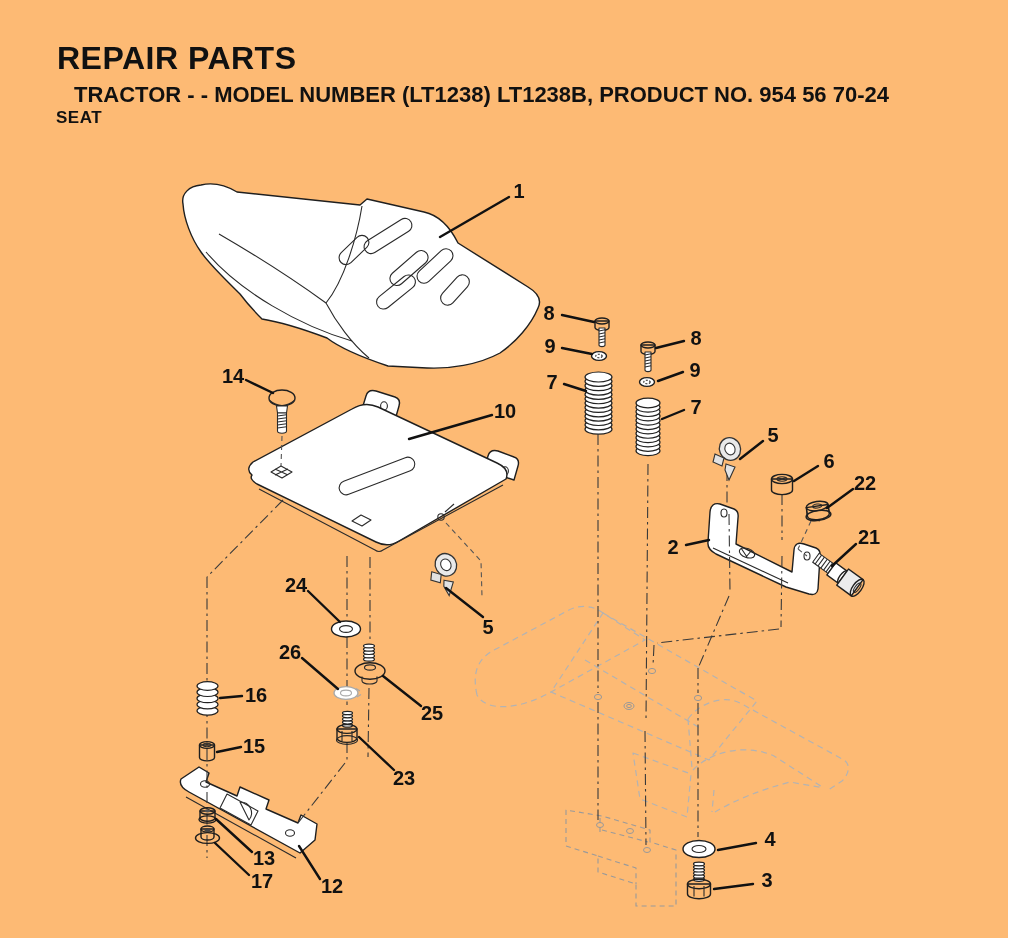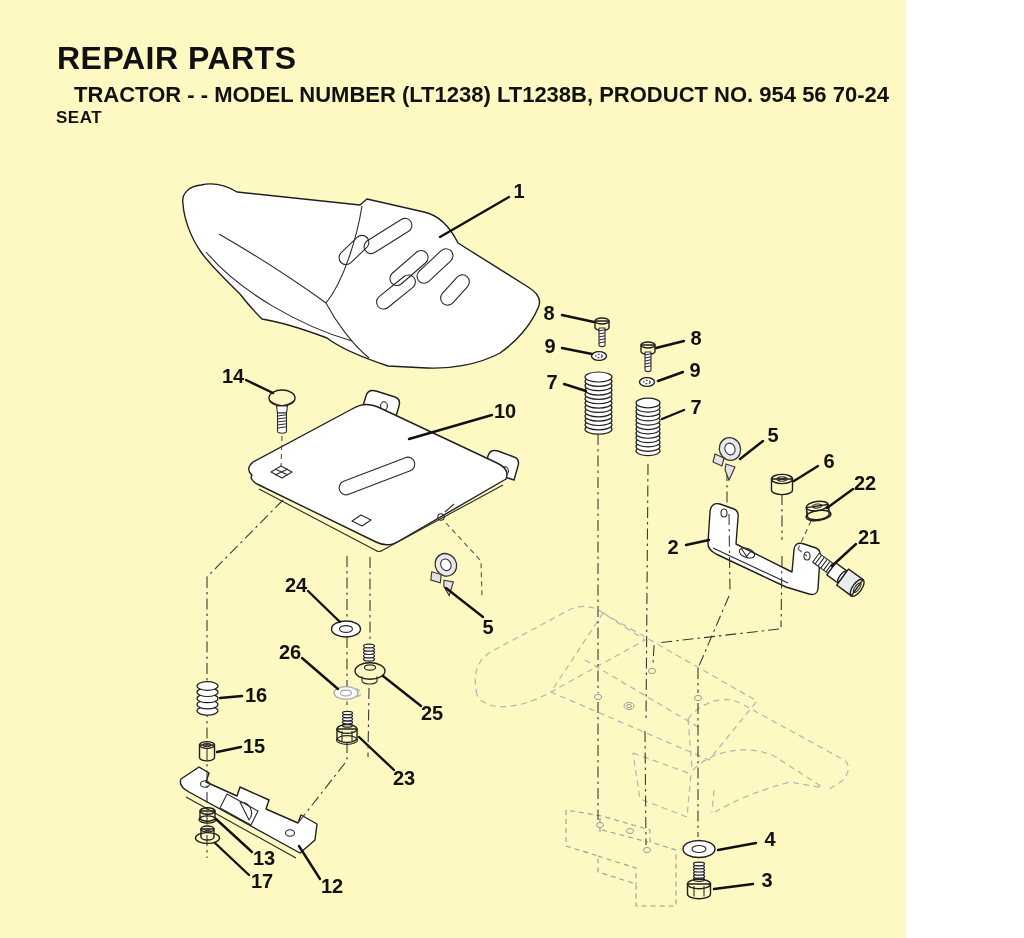--- a/index.html
+++ b/index.html
@@ -1,16 +1,16 @@
 <!DOCTYPE html>
 <html><head>
 <meta charset="utf-8">
 <style>
   html,body{margin:0;padding:0;background:#fff;}
-  #page{position:relative;width:906px;height:938px;background:#fef9c3;overflow:hidden;
+  #page{position:relative;width:1008px;height:938px;background:#fdba74;overflow:hidden;
         font-family:"Liberation Sans",sans-serif;color:#111;}
   #hdr{position:absolute;left:0;top:0;width:1024px;z-index:5;}
   .title{position:absolute;left:57px;top:40px;font-size:32px;font-weight:bold;letter-spacing:.5px;white-space:nowrap;}
   .subtitle{position:absolute;left:74px;top:82px;font-size:22px;font-weight:bold;white-space:nowrap;text-align:center;}
   .section{position:absolute;left:56px;top:108px;font-size:17px;font-weight:bold;letter-spacing:.5px;}
   svg{position:absolute;left:0;top:0;}
   
   .ink{stroke:#1f1f1f;fill:none;stroke-width:1.4;stroke-linejoin:round;stroke-linecap:round;}
   .ink-thin{stroke:#2a2a2a;fill:none;stroke-width:1.1;stroke-linejoin:round;}
   .wfill{fill:#ffffff;}

